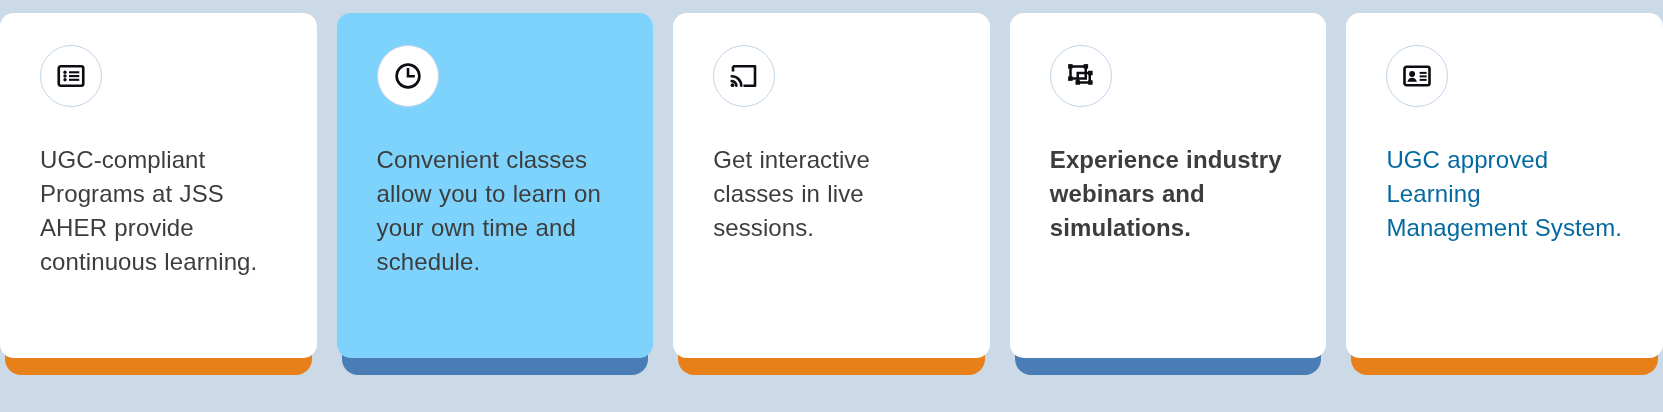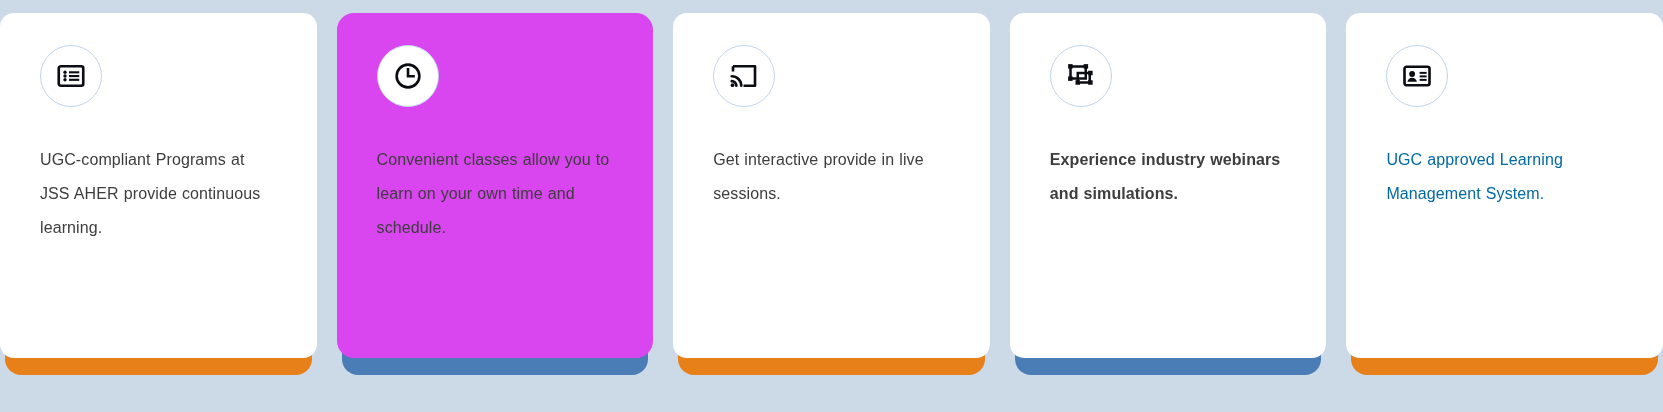--- a/index.html
+++ b/index.html
@@ -66,21 +66,21 @@
     justify-content: center;
     box-sizing: border-box;
   }
 
   .icon-circle svg {
     display: block;
   }
 
   .card-text {
     margin-top: 36px;
-    font-size: 16px;
+    font-size: 24px;
     line-height: 34px;
     color: #3d3d3d;
     letter-spacing: 0.1px;
     word-spacing: 0.5px;
   }
 </style>
 </head>
 <body style="background: rgb(204, 217, 230);">
 
 <div class="cards-row">
@@ -98,21 +98,21 @@
           <rect x="10.4" y="11.2" width="8.2" height="1.7" fill="#0b0d12"></rect>
           <rect x="10.4" y="14.2" width="8.2" height="1.7" fill="#0b0d12"></rect>
         </svg>
       </div>
       <div class="card-text" style="color: rgb(61, 61, 61);">UGC-compliant Programs at JSS AHER provide continuous learning.</div>
     </div>
   </div>
 
   <div class="card-wrap">
     <div class="card-accent" style="background: rgb(74, 125, 181);"></div>
-    <div class="card" style="background: #d946ef; border-radius: 17px;">
+    <div class="card" style="background: #7dd3fc;">
       <div class="icon-circle" style="border-color: rgb(194, 212, 234);">
         <svg width="30" height="30" viewBox="0 0 24 24" fill="none">
           <circle cx="12" cy="12" r="9.1" stroke="#0b0d12" stroke-width="2.1"></circle>
           <path d="M12 6.6V12.2H16.4" stroke="#0b0d12" stroke-width="2.1" stroke-linecap="square" stroke-linejoin="miter"></path>
         </svg>
       </div>
       <div class="card-text" style="color: rgb(61, 61, 61);">Convenient classes allow you to learn on your own time and schedule.</div>
     </div>
   </div>
 
@@ -121,21 +121,21 @@
     <div class="card" style="background: rgb(255, 255, 255);">
       <div class="icon-circle" style="border-color: rgb(194, 212, 234);">
         <svg width="30" height="30" viewBox="0 0 24 24" fill="none">
           <path d="M3.2 4.2H20.8V19.8H11.6" stroke="#0b0d12" stroke-width="2.1" stroke-linejoin="round" stroke-linecap="butt"></path>
           <path d="M3.2 4.2V8.4" stroke="#0b0d12" stroke-width="2.1"></path>
           <path d="M2.2 12.2A7.6 7.6 0 0 1 9.8 19.8" stroke="#0b0d12" stroke-width="2.1" stroke-linecap="round"></path>
           <path d="M2.2 16.1A3.7 3.7 0 0 1 5.9 19.8" stroke="#0b0d12" stroke-width="2.1" stroke-linecap="round"></path>
           <circle cx="2.8" cy="19.3" r="1.5" fill="#0b0d12"></circle>
         </svg>
       </div>
-      <div class="card-text" style="color: rgb(61, 61, 61);">Get interactive provide in live sessions.</div>
+      <div class="card-text" style="color: rgb(61, 61, 61);">Get interactive classes in live sessions.</div>
     </div>
   </div>
 
   <div class="card-wrap">
     <div class="card-accent" style="background: rgb(74, 125, 181);"></div>
     <div class="card" style="background: rgb(255, 255, 255);">
       <div class="icon-circle" style="border-color: rgb(194, 212, 234);">
         <svg width="30" height="30" viewBox="0 0 24 24" fill="none">
           <rect x="3.6" y="4.4" width="12.2" height="9.6" stroke="#0b0d12" stroke-width="2"></rect>
           <rect x="9.4" y="9.6" width="9.6" height="7.6" stroke="#0b0d12" stroke-width="2"></rect>

